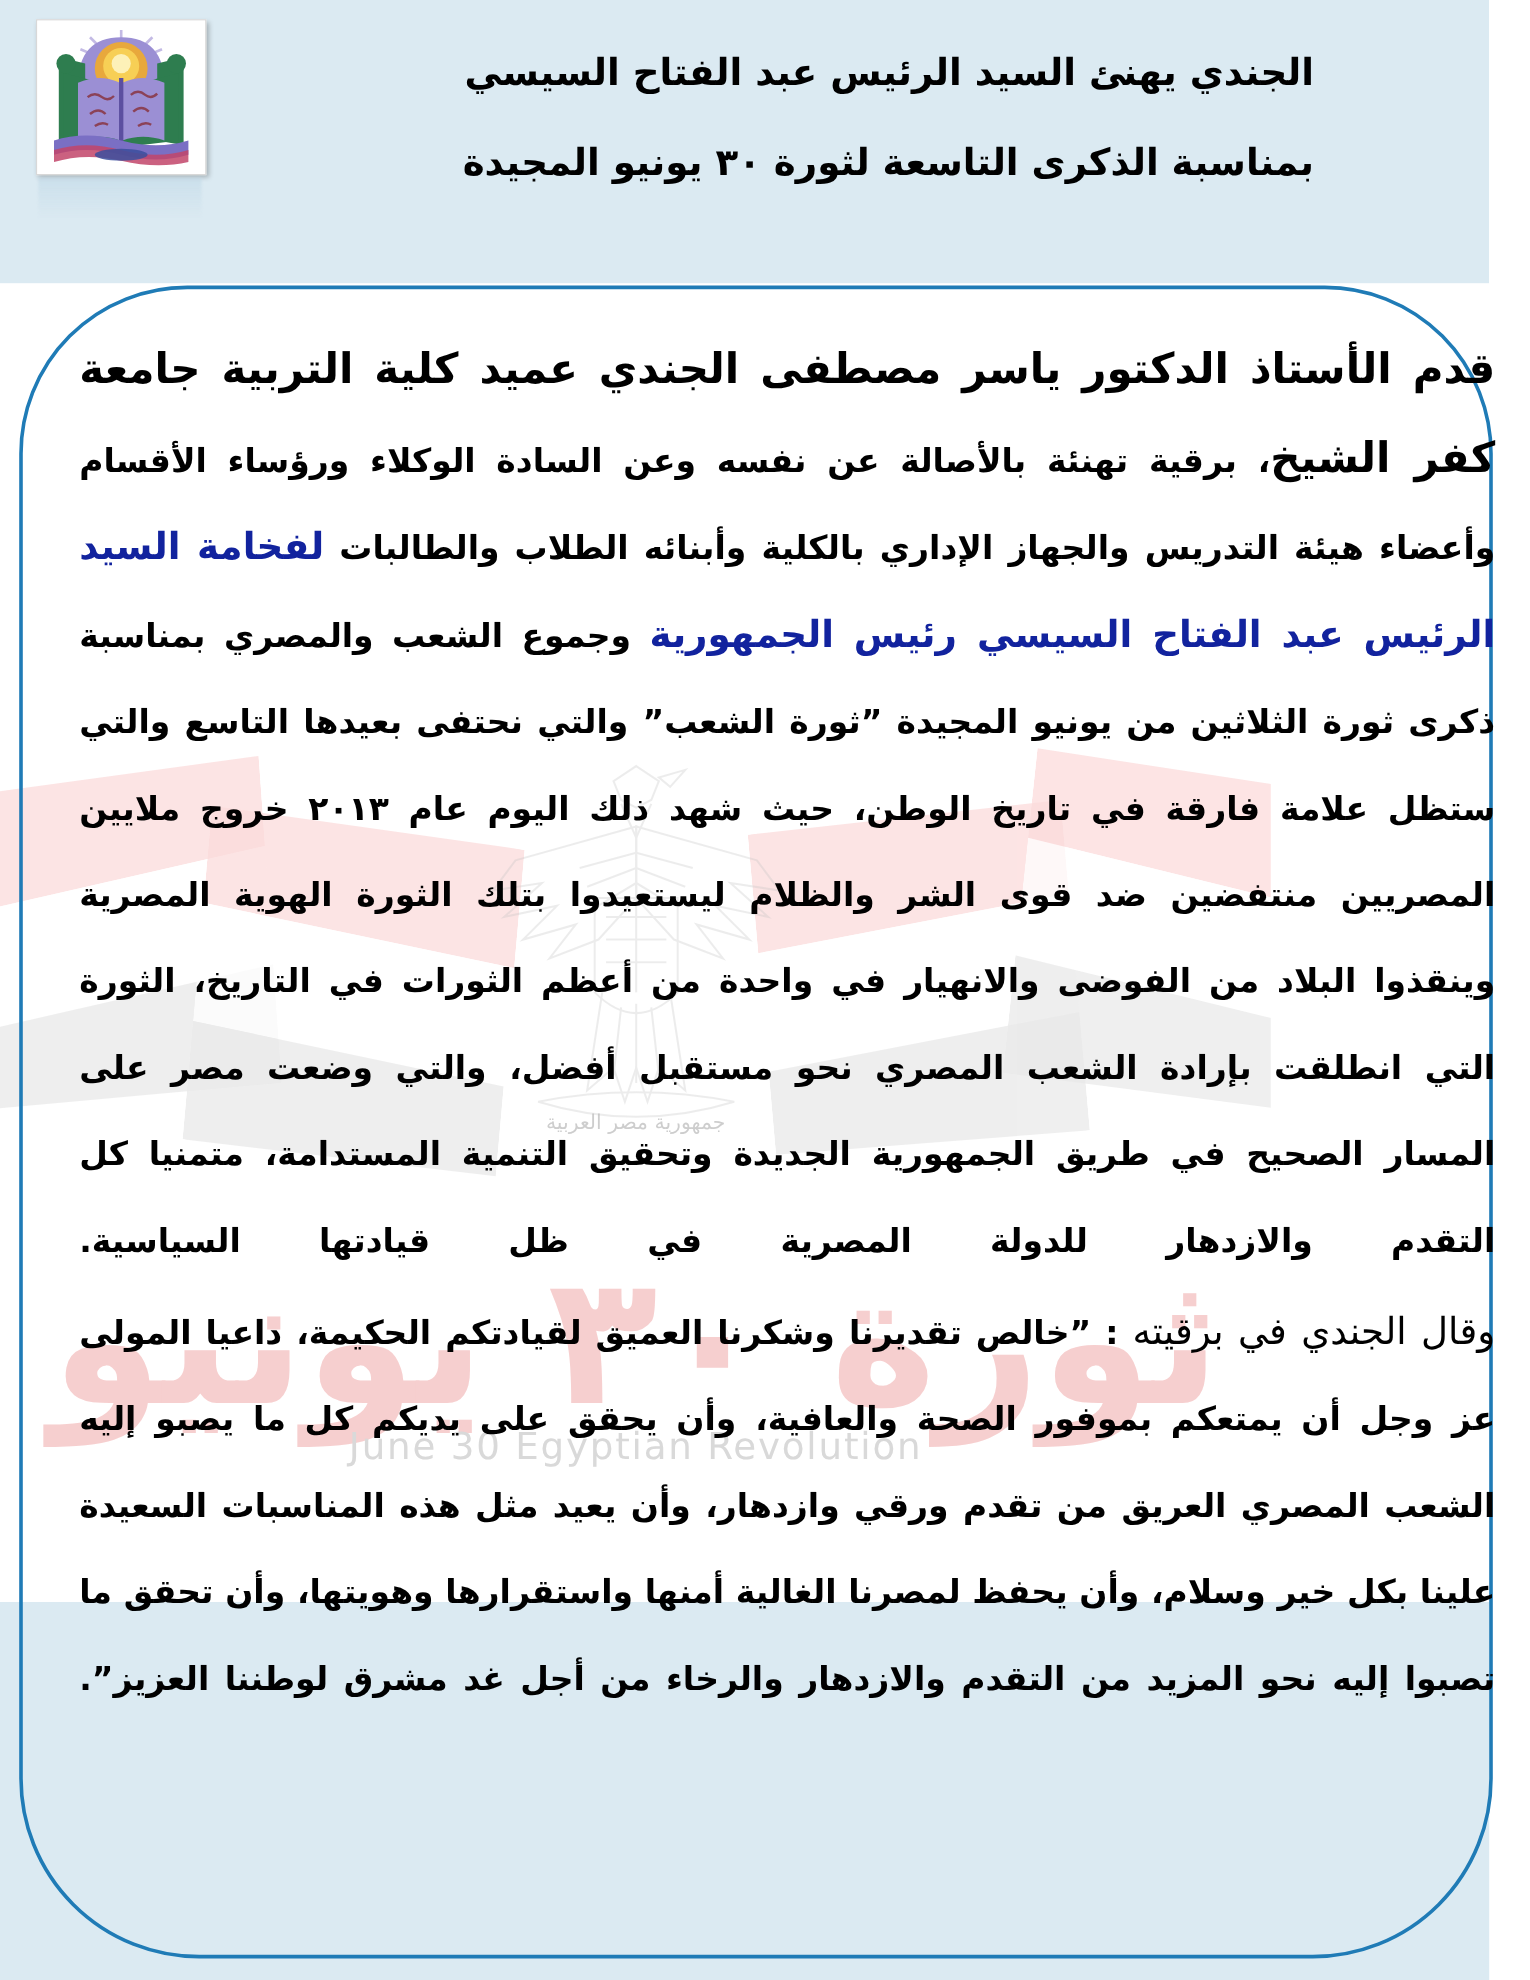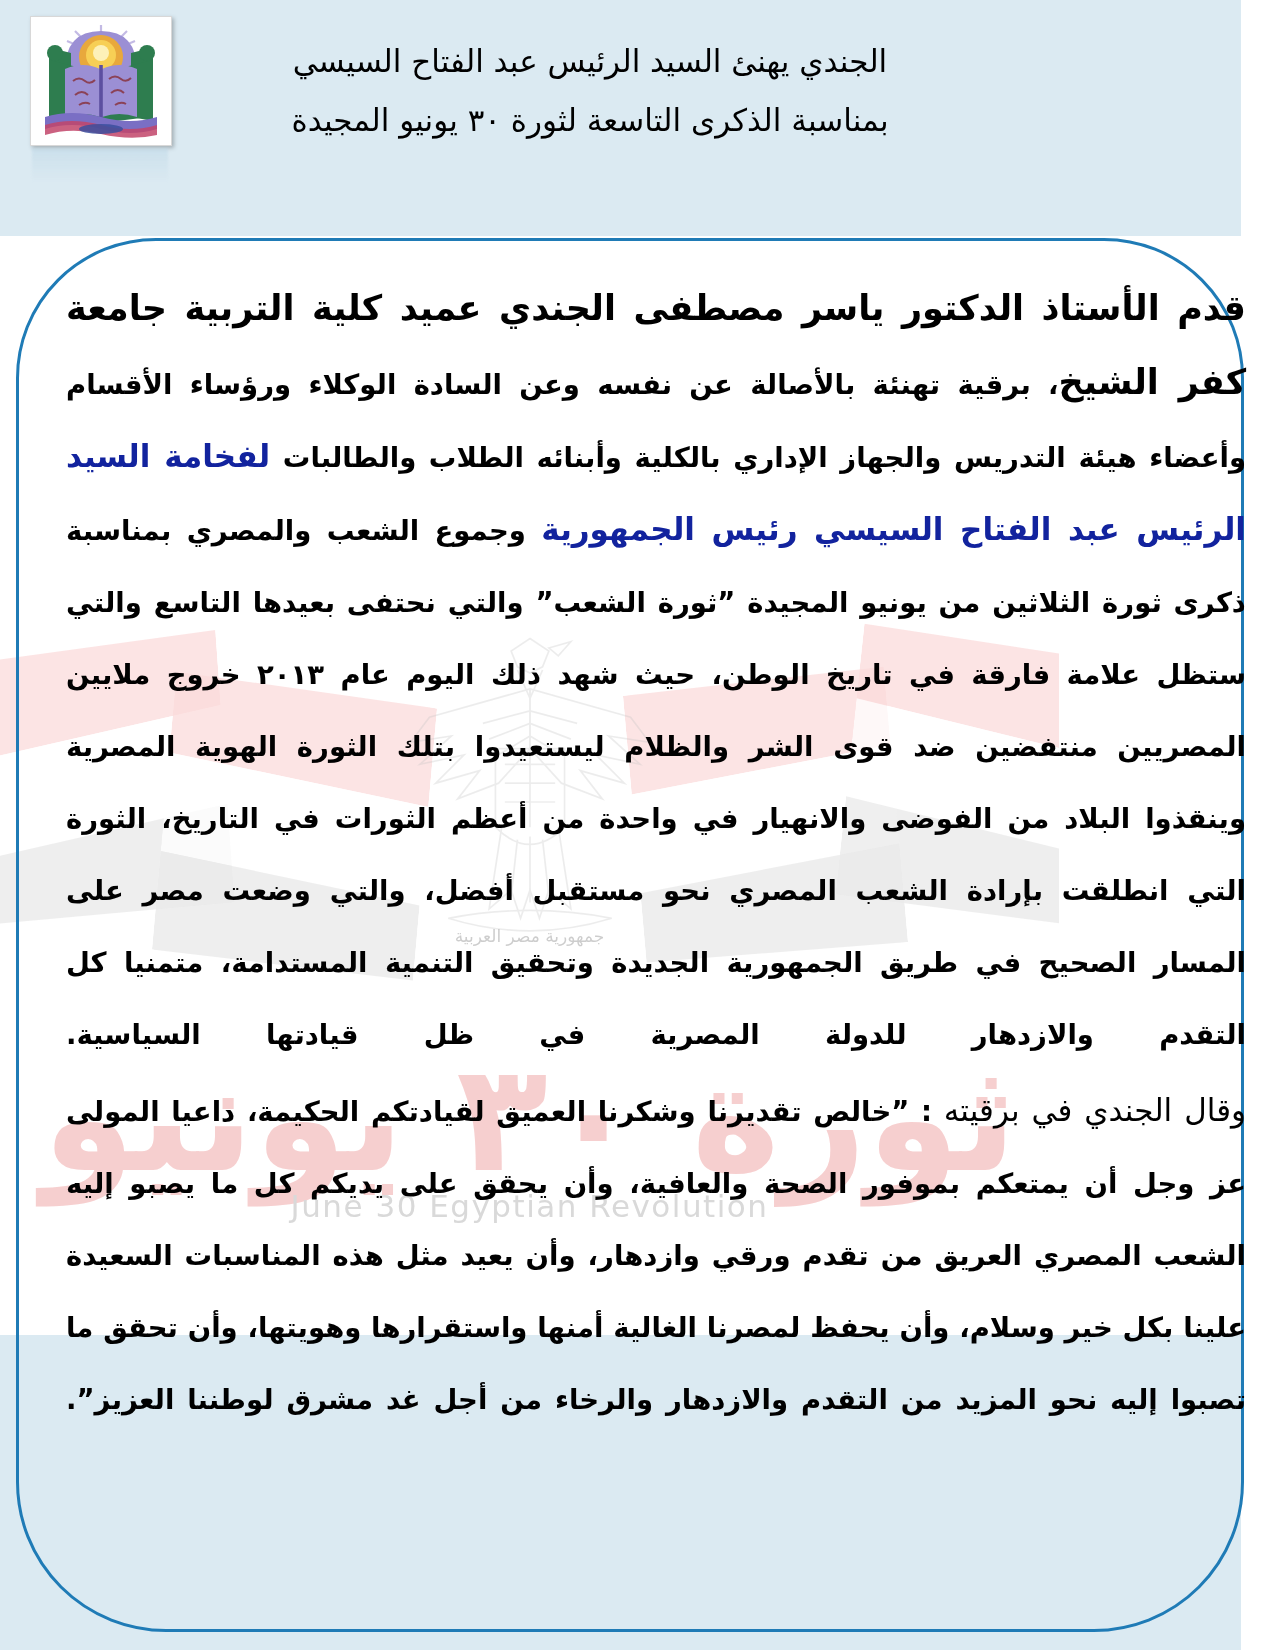--- a/index.html
+++ b/index.html
@@ -101,29 +101,30 @@
   .header-titles {
     position: absolute;
     right: 180px;
     top: 46px;
     width: 1010px;
     text-align: center;
     z-index: 6;
   }
   .title-line {
     font-family: "DejaVu Sans", "Liberation Sans", sans-serif;
-    font-weight: normal;
+    font-weight: bold;
     font-size: 31px;
     line-height: 1.0;
     color: #000000;
     letter-spacing: -0.2px;
     direction: rtl;
     white-space: nowrap;
-  }
-  .title-line.second { margin-top: 28px; }
+    text-align: right;
+  }
+  .title-line.second { margin-top: 44px; }
 
   
   .watermark {
     position: absolute;
     left: 0;
     top: 236px;
     width: 1059px;
     height: 1099px;
     overflow: hidden;
     z-index: 1;

